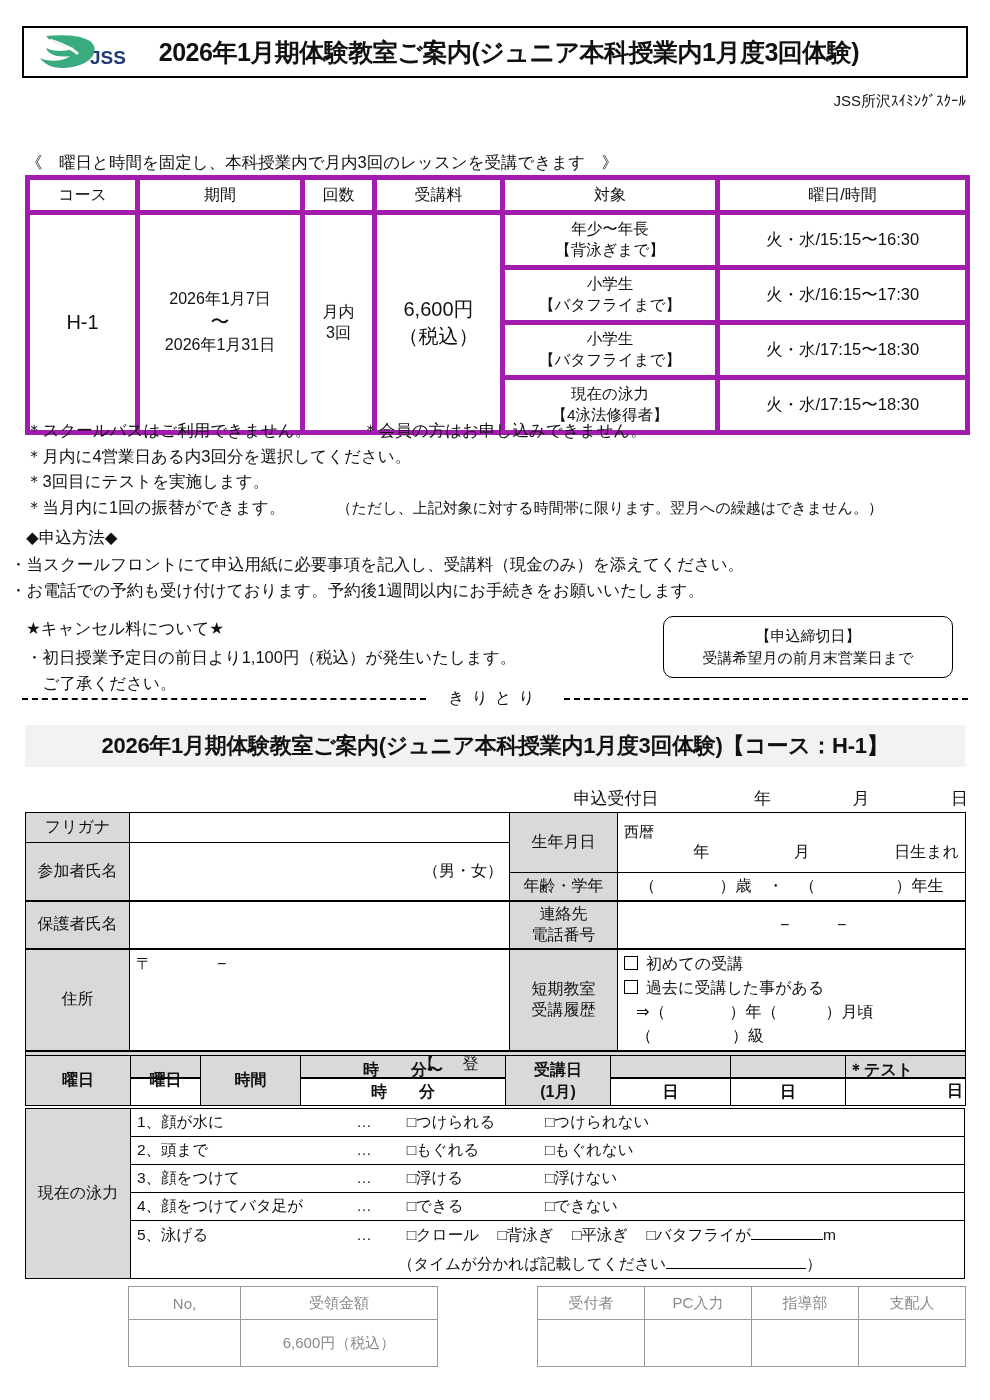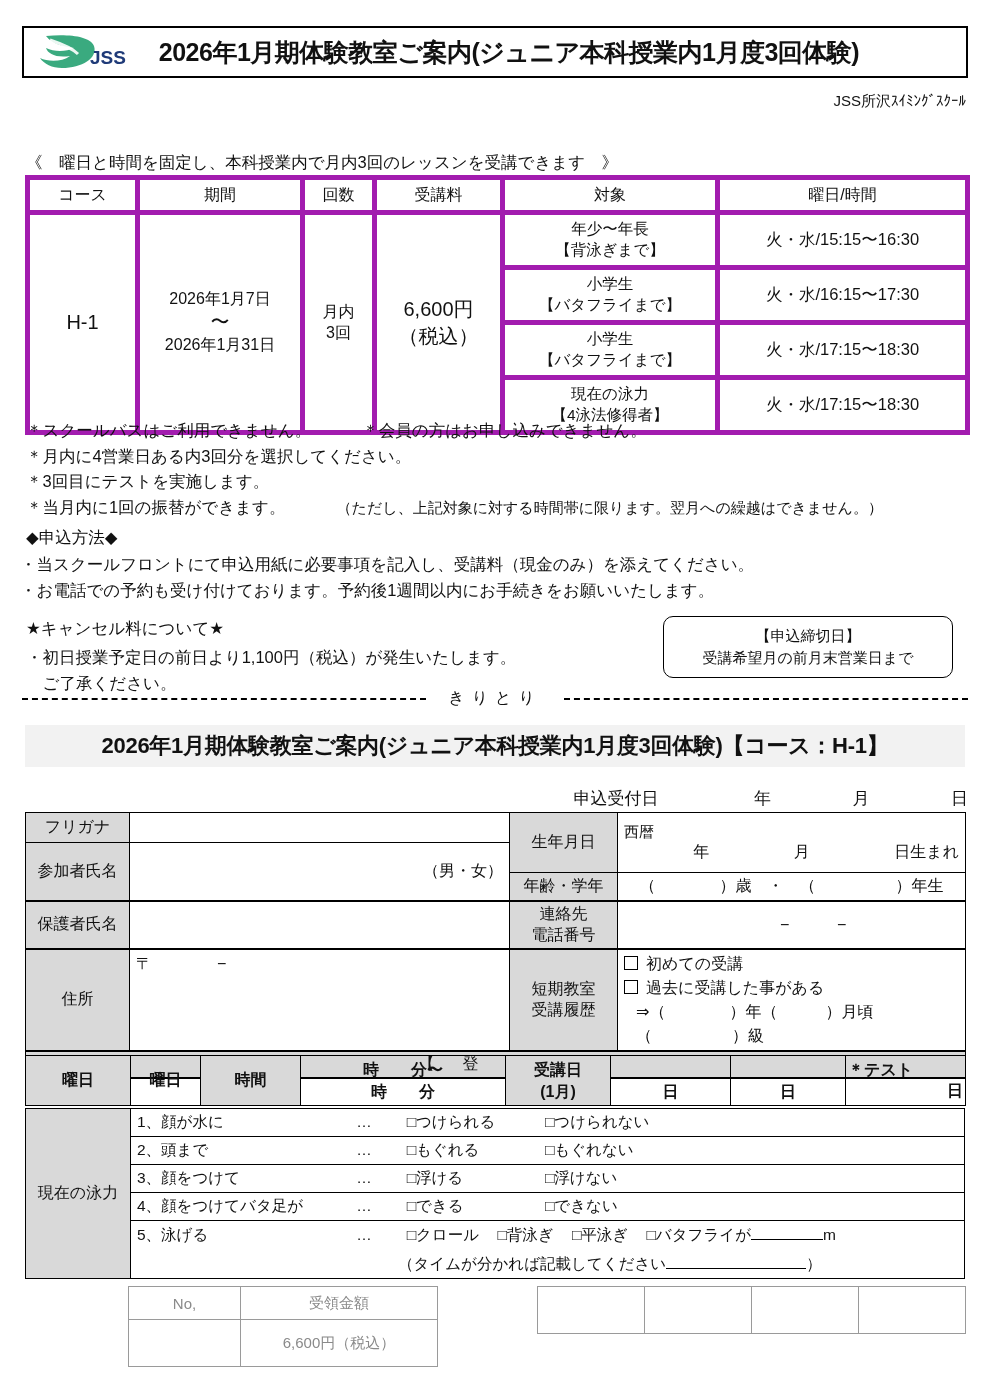--- a/index.html
+++ b/index.html
@@ -47,21 +47,21 @@
   .course-table td.daytime{font-size:16.5px;}
   .tilde{display:block;font-size:19px;line-height:1.1;}
 
   
   .notes{position:absolute;left:26px;top:418px;font-size:16.5px;line-height:1.55;}
   .notes .row{white-space:nowrap;}
   .note-gap{display:inline-block;width:42px;}
   .small-paren{font-size:15px;}
 
   .apply-head{position:absolute;left:26px;top:527px;font-size:16.5px;}
-  .apply-lines{position:absolute;left:20px;top:551px;font-size:16.5px;line-height:1.6;}
+  .apply-lines{position:absolute;left:10px;top:551px;font-size:16.5px;line-height:1.6;}
 
   .cancel-head{position:absolute;left:26px;top:618px;font-size:16.5px;}
   .cancel-lines{position:absolute;left:26px;top:644px;font-size:16.5px;line-height:1.6;}
 
   .deadline-box{
     position:absolute;left:663px;top:616px;width:290px;height:62px;
     border:1.5px solid #000;border-radius:10px;box-sizing:border-box;
     display:flex;flex-direction:column;align-items:center;justify-content:center;
     font-size:15px;line-height:1.5;
   }
@@ -455,20 +455,26 @@
 
   <table class="office-right">
     <colgroup>
         <col style="width:107px">
         <col style="width:107px">
         <col style="width:107px">
         <col style="width:107px">
       </colgroup>
     <tbody>
       <tr>
+        <td class="h">受付者</td>
+        <td class="h">PC入力</td>
+        <td class="h">指導部</td>
+        <td class="h">支配人</td>
+      </tr>
+      <tr>
         <td class="v"></td>
         <td class="v"></td>
         <td class="v"></td>
         <td class="v"></td>
       </tr>
     </tbody>
   </table>
 
 </div>
 

